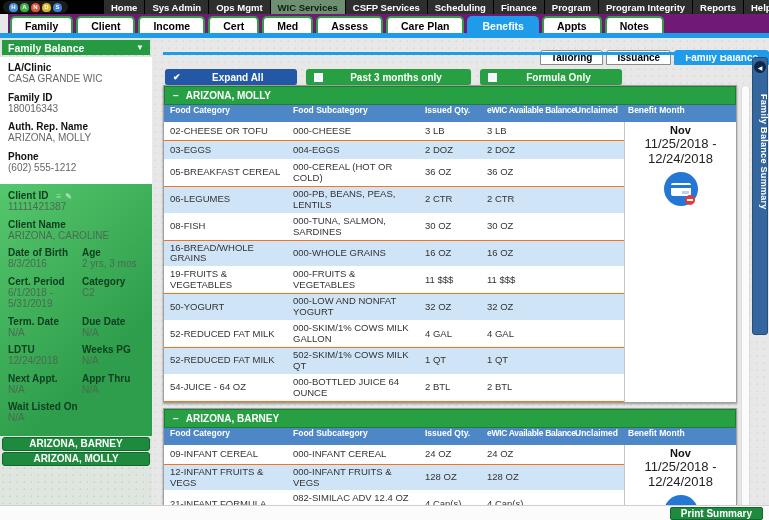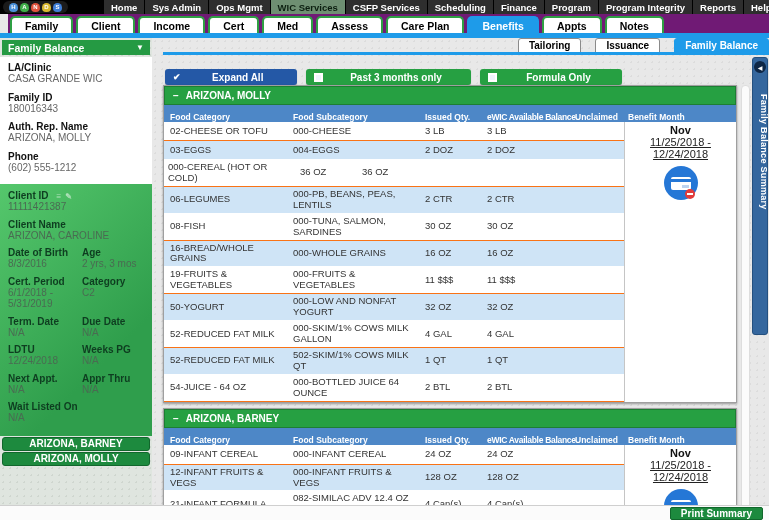--- a/index.html
+++ b/index.html
@@ -36,56 +36,56 @@
   .sb-cell { margin-bottom:6px; padding-right:0; }
   .sb-cell.full { grid-column:1 / span 2; }
   .mini-icons { display:inline-flex; gap:4px; margin-left:8px; vertical-align:middle; }
   .mini-icon { font-size:8px; color:rgba(255,255,255,0.55); cursor:pointer; }
   .members { padding:1px 2px; }
   .member-btn { height:14px; margin-bottom:1px; background:#1d8a3e; border:1px solid #11672c; border-radius:3px; color:#fff; font-size:10px; font-weight:bold; display:flex; align-items:center; justify-content:center; cursor:pointer; }
 
   
   .main { position:absolute; left:152px; top:38px; right:0; bottom:0;
           background:#e8e8e8; background-image:radial-gradient(#dcdcdc 1px, transparent 1px); background-size:7px 7px; }
-  .subtabs { position:absolute; top:0; right:0; display:flex; gap:14px;margin-left:16px; }
+  .subtabs { position:absolute; top:12px; right:0; display:flex; gap:3px;margin-left:16px; }
   .subtab { background:#fff; border:1px solid #8a8a8a; border-radius:3px 3px 0 0; font-size:10px; font-weight:bold; color:#000; padding:1px 10px; white-space:nowrap; cursor:pointer; }
   .subtab.active { background:#1e9be9; border-color:#1e9be9; color:#fff; }
   .subline { position:absolute; top:14px; left:11px; right:0; height:3px; background:#1e9be9; }
 
   .toolbar { position:absolute; top:31px; left:13px; display:flex; gap:9px; }
   .toolbtn { height:16px; border-radius:3px; color:#fff; font-size:10px; font-weight:bold; display:flex; align-items:center; padding:0 8px; cursor:pointer; box-shadow:0 1px 1px rgba(0,0,0,0.25); }
   .toolbtn .lbl { flex:1; text-align:center; }
   .btn-blue { background:#2458a6; width:132px; }
   .btn-green { background:#26a042; }
   .btn-p3 { width:165px; } .btn-fo { width:142px; }
   .check { font-size:9px; margin-right:6px; }
   .cb { width:9px; height:9px; background:#eef4fd; border:2px solid #fff; margin-right:6px; }
 
   .sections { position:absolute; top:47px; left:11px; width:574px; }
   .section { margin-bottom:5px; border:1px solid #9f9f9f; box-shadow:0 1px 2px rgba(0,0,0,0.35); background:#fff; }
   .sec-header { height:19px; background:#26a042; border:1px solid #1d7e33; color:#fff; font-size:10px; font-weight:bold; display:flex; align-items:center; cursor:pointer; }
   .sec-minus { margin:0 7px 0 8px; font-weight:bold; }
-  .thead { display:flex; background:#4d87c7; color:#fff; font-size:8.5px; font-weight:bold; height:17px; align-items:flex-end; }
+  .thead { display:flex; background:#4d87c7; color:#fff; font-size:8.5px; font-weight:bold; height:17px; align-items:flex-start; }
   .thead > div { padding:0 4px; white-space:nowrap; }
   .tbody { display:flex; }
   .rows { flex:1; }
   .trow { display:flex; min-height:19px; align-items:center; font-size:9.5px; color:#333; border-bottom:1px solid #f97316; background:#fff; cursor:default; }
   .trow.alt { background:#cfe4f6; border-bottom:1px solid #fff; }
   .trow > div { padding:2px 4px; line-height:1.15; }
   .sec-1 .trow, .sec-2 .trow { min-height:20px; }
   .c1 { width:125px; padding-left:6px !important; }
   .c2 { width:132px; white-space:pre-line; }
   .c3 { width:62px; }
   .c4 { width:88px; }
   .c5 { flex:1; }
   .c6 { width:112px; }
   .thead .c4 { letter-spacing:-0.3px; }
   .bm-cell { width:112px; border-left:1px solid #c5c5c5; background:#fff; text-align:center; padding-top:2px; }
   .bm-month { font-size:11px; font-weight:bold; color:#111; }
-  .bm-range { font-size:11px; color:#222;text-decoration:underline; }
+  .bm-range { font-size:13px; color:#222; }
   .ewic { width:34px; height:34px; border-radius:50%; background:#2577d6; position:relative; margin:6px auto 0; }
   .ewic-card { position:absolute; top:11px; left:7px; width:20px; height:13px; background:#fff; border-radius:2px; }
   .ewic-card::before { content:""; position:absolute; top:2px; left:0; width:100%; height:3px; background:#2577d6; }
   .ewic-card::after { content:""; position:absolute; bottom:2px; right:2px; width:7px; height:3px; background:#bcd3ef; }
   .ewic-minus { position:absolute; right:3px; bottom:1px; width:10px; height:10px; border-radius:50%; background:#e23b3b; }
   .ewic-minus::after { content:""; position:absolute; left:2px; top:4px; width:6px; height:2px; background:#fff; }
 
   
   .scrollstrip { position:absolute; right:19px; top:47px; width:9px; height:435px; background:#fbfbfb; border:1px solid #ddd; border-radius:4px; cursor:pointer; }
   .vtab { position:absolute; right:1px; top:19px; width:16px; height:278px; background:#35679e; border:1px solid #24507f; border-radius:3px; cursor:pointer; }
@@ -271,20 +271,21 @@
                 <div class="c5"></div>
               </div>
               <div class="trow alt">
                 <div class="c1">03-EGGS</div>
                 <div class="c2">004-EGGS</div>
                 <div class="c3">2 DOZ</div>
                 <div class="c4">2 DOZ</div>
                 <div class="c5"></div>
               </div>
               <div class="trow">
+                <div class="c1">05-BREAKFAST CEREAL</div>
                 <div class="c2">000-CEREAL (HOT OR COLD)</div>
                 <div class="c3">36 OZ</div>
                 <div class="c4">36 OZ</div>
                 <div class="c5"></div>
               </div>
               <div class="trow alt">
                 <div class="c1">06-LEGUMES</div>
                 <div class="c2">000-PB, BEANS, PEAS, LENTILS</div>
                 <div class="c3">2 CTR</div>
                 <div class="c4">2 CTR</div>

